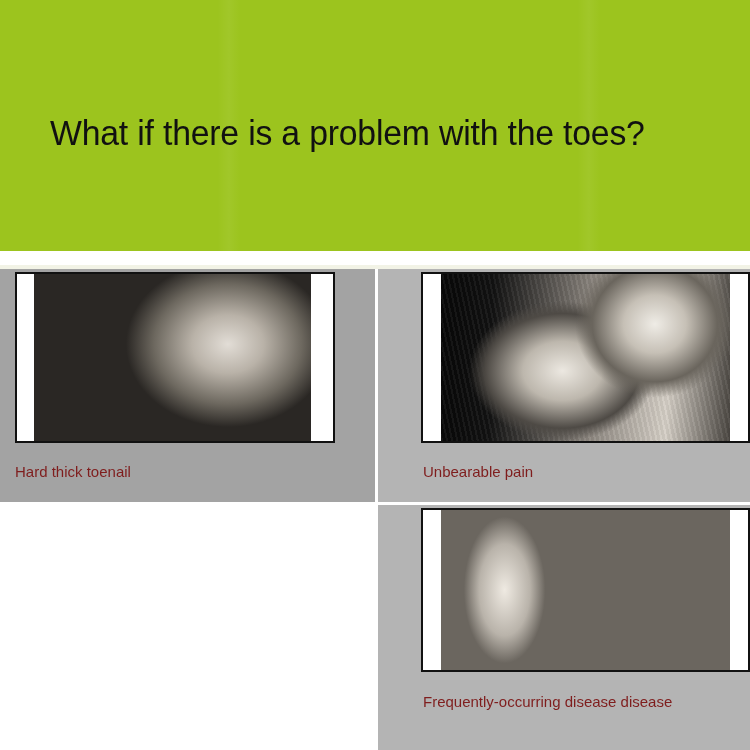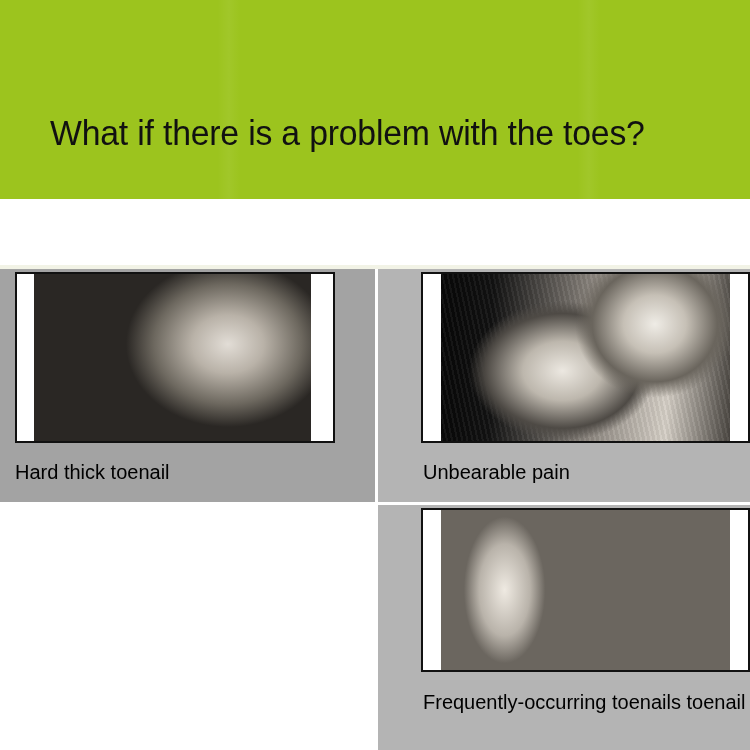--- a/index.html
+++ b/index.html
@@ -19,21 +19,21 @@
     height: 750px;
     background: #ffffff;
   }
 
   
   .header {
     position: absolute;
     left: 0;
     top: 0;
     width: 750px;
-    height: 199px;
+    height: 251px;
     background: #9cc41e;
     background-image: linear-gradient(90deg,
         rgba(255,255,255,0.00) 0%,
         rgba(255,255,255,0.00) 29%,
         rgba(255,255,255,0.05) 30.5%,
         rgba(255,255,255,0.00) 32%,
         rgba(255,255,255,0.00) 77%,
         rgba(255,255,255,0.05) 78.5%,
         rgba(255,255,255,0.00) 80%,
         rgba(255,255,255,0.00) 100%);
@@ -144,23 +144,23 @@
       radial-gradient(ellipse 20% 56% at 78% 50%, #eae5dd 0%, #b4aea6 55%, #5c5852 90%),
       radial-gradient(ellipse 7% 12% at 47% 74%, #fbf8f2 0%, rgba(200,195,188,0) 80%),
       radial-gradient(ellipse 7% 12% at 83% 70%, #f7f4ee 0%, rgba(200,195,188,0) 80%),
       repeating-linear-gradient(90deg, rgba(0,0,0,0.10) 0 1px, rgba(255,255,255,0.04) 1px 5px),
       linear-gradient(90deg, #242220 0%, #8f8982 12%, #cfc9c0 40%, #9a948c 70%, #2a2826 100%);
   }
 
   .caption {
     position: absolute;
     left: 15px;
-    color: #000000;
+    color: #7f1d1d;
     font-family: "Liberation Sans Narrow", "Liberation Sans", sans-serif;
-    font-size: 20px;
+    font-size: 15px;
     font-weight: 400;
     line-height: 18px;
     white-space: nowrap;
   }
   .panel.c2 .caption { left: 45px; }
   .panel.r1 .caption { top: 194px; }
   .panel.r2 .caption { top: 188px; }
 </style>
 </head>
 <body>
@@ -186,17 +186,17 @@
         <div class="photo inset-b img-unbearable-pain"></div>
       </div>
       <div class="caption">Unbearable pain</div>
     </div>
 
 
     <div class="panel col-right r2 c2">
       <div class="photo-frame f4">
         <div class="photo inset-b img-frequent-disease"></div>
       </div>
-      <div class="caption">Frequently-occurring toenails toenail</div>
+      <div class="caption">Frequently-occurring disease disease</div>
     </div>
 
   </div>
 </div>
 
 </body></html>

